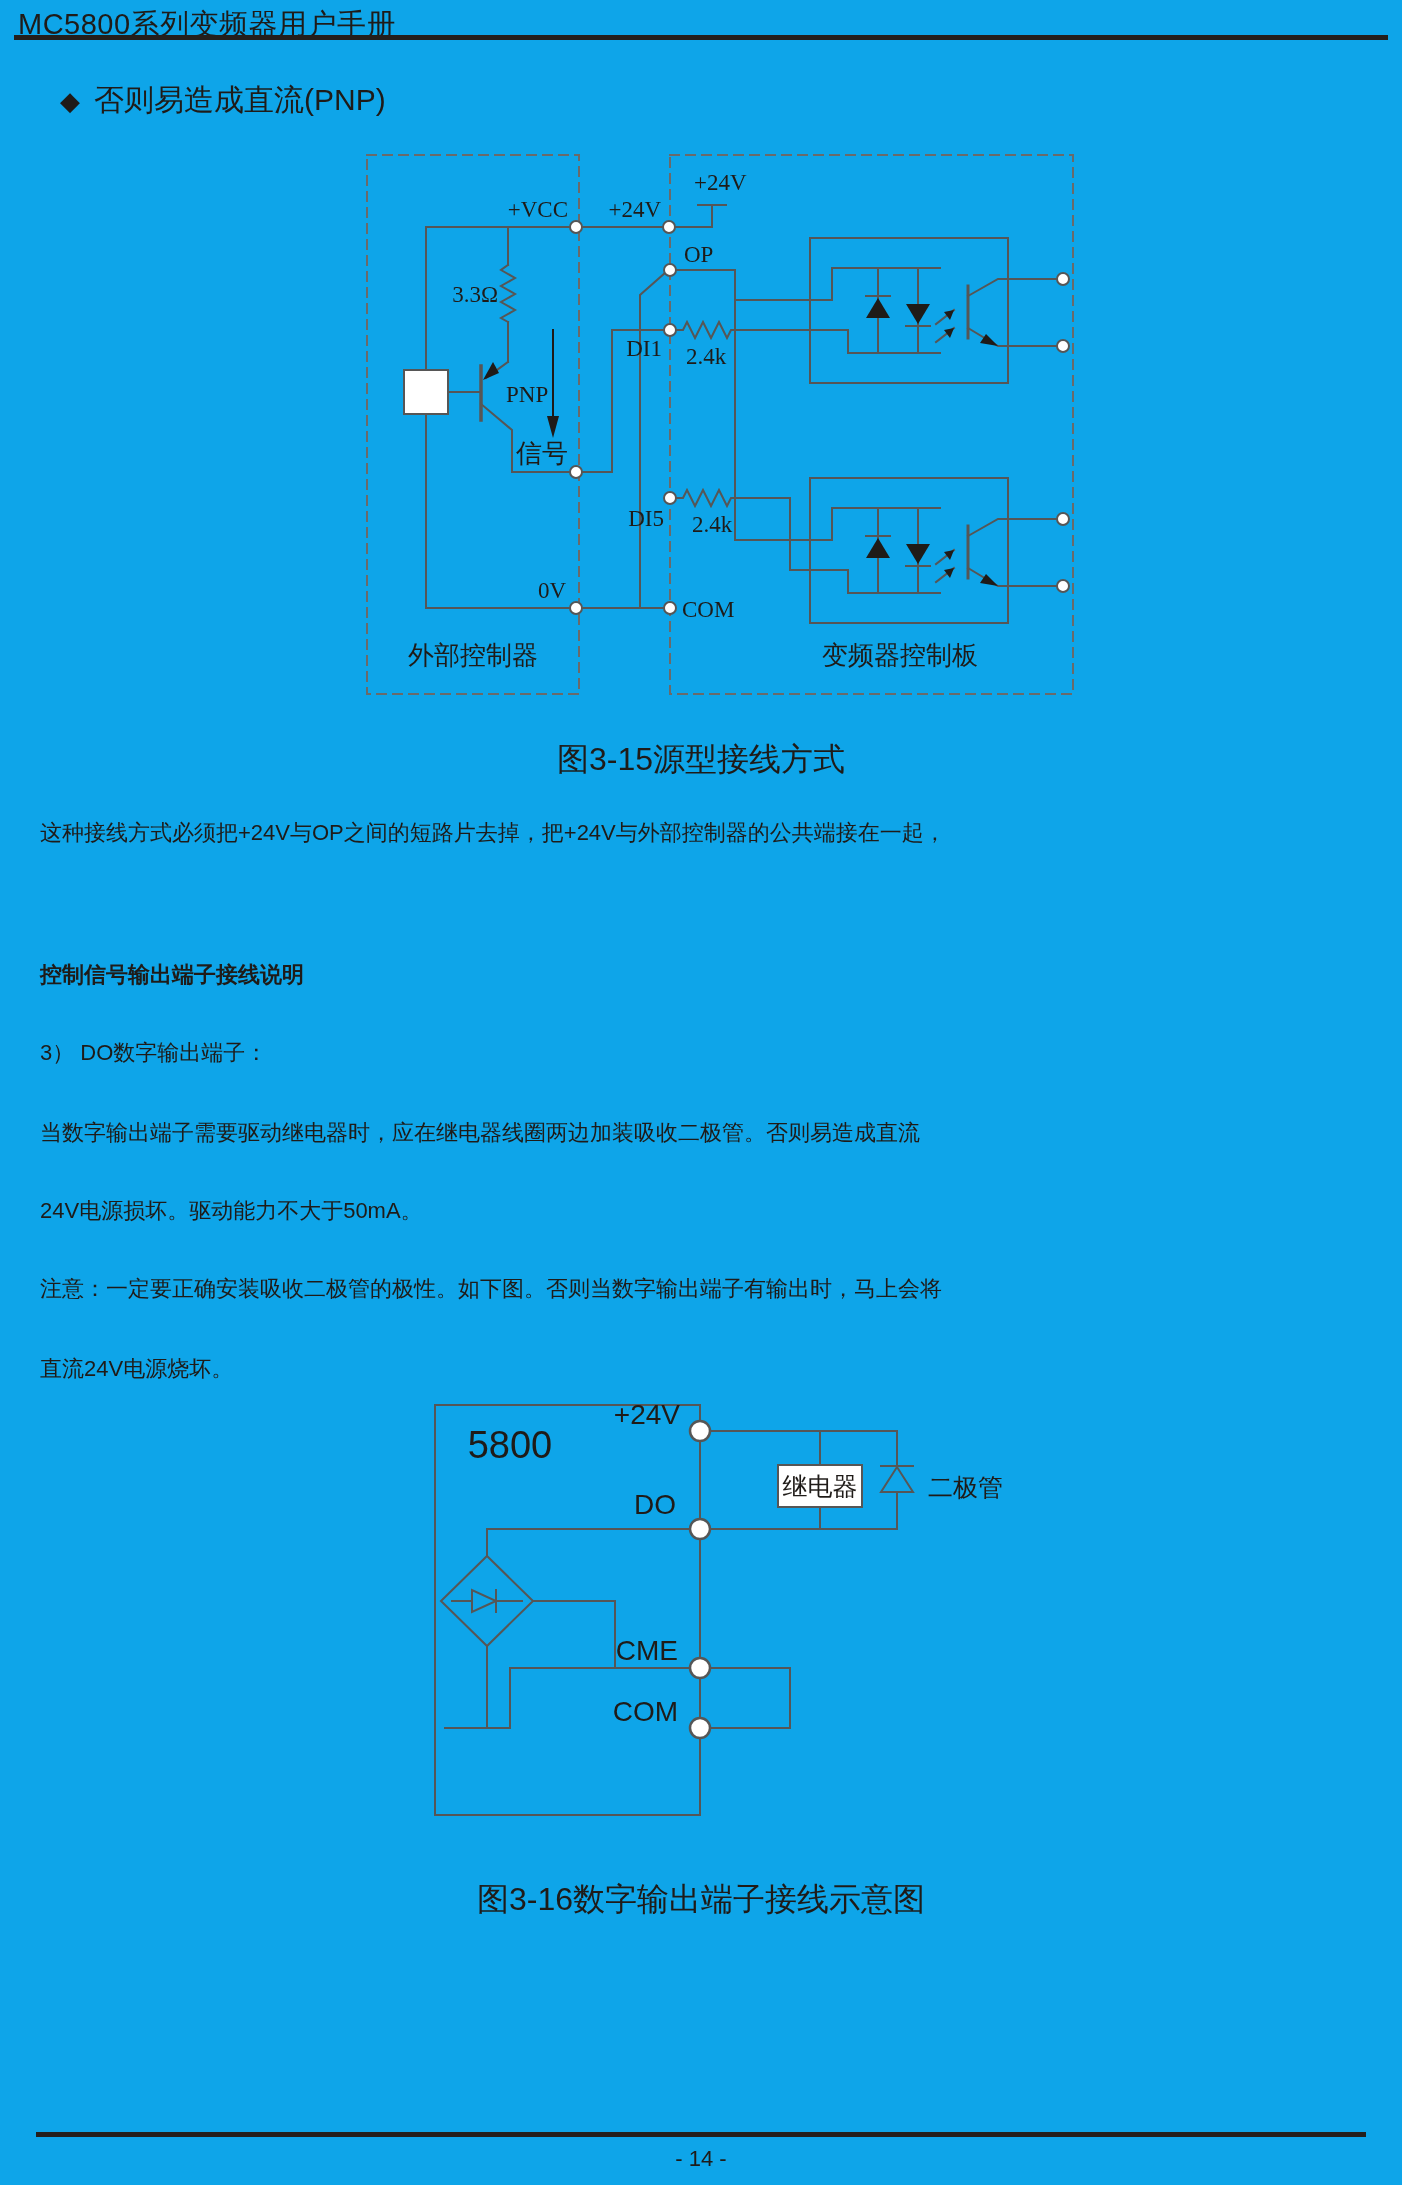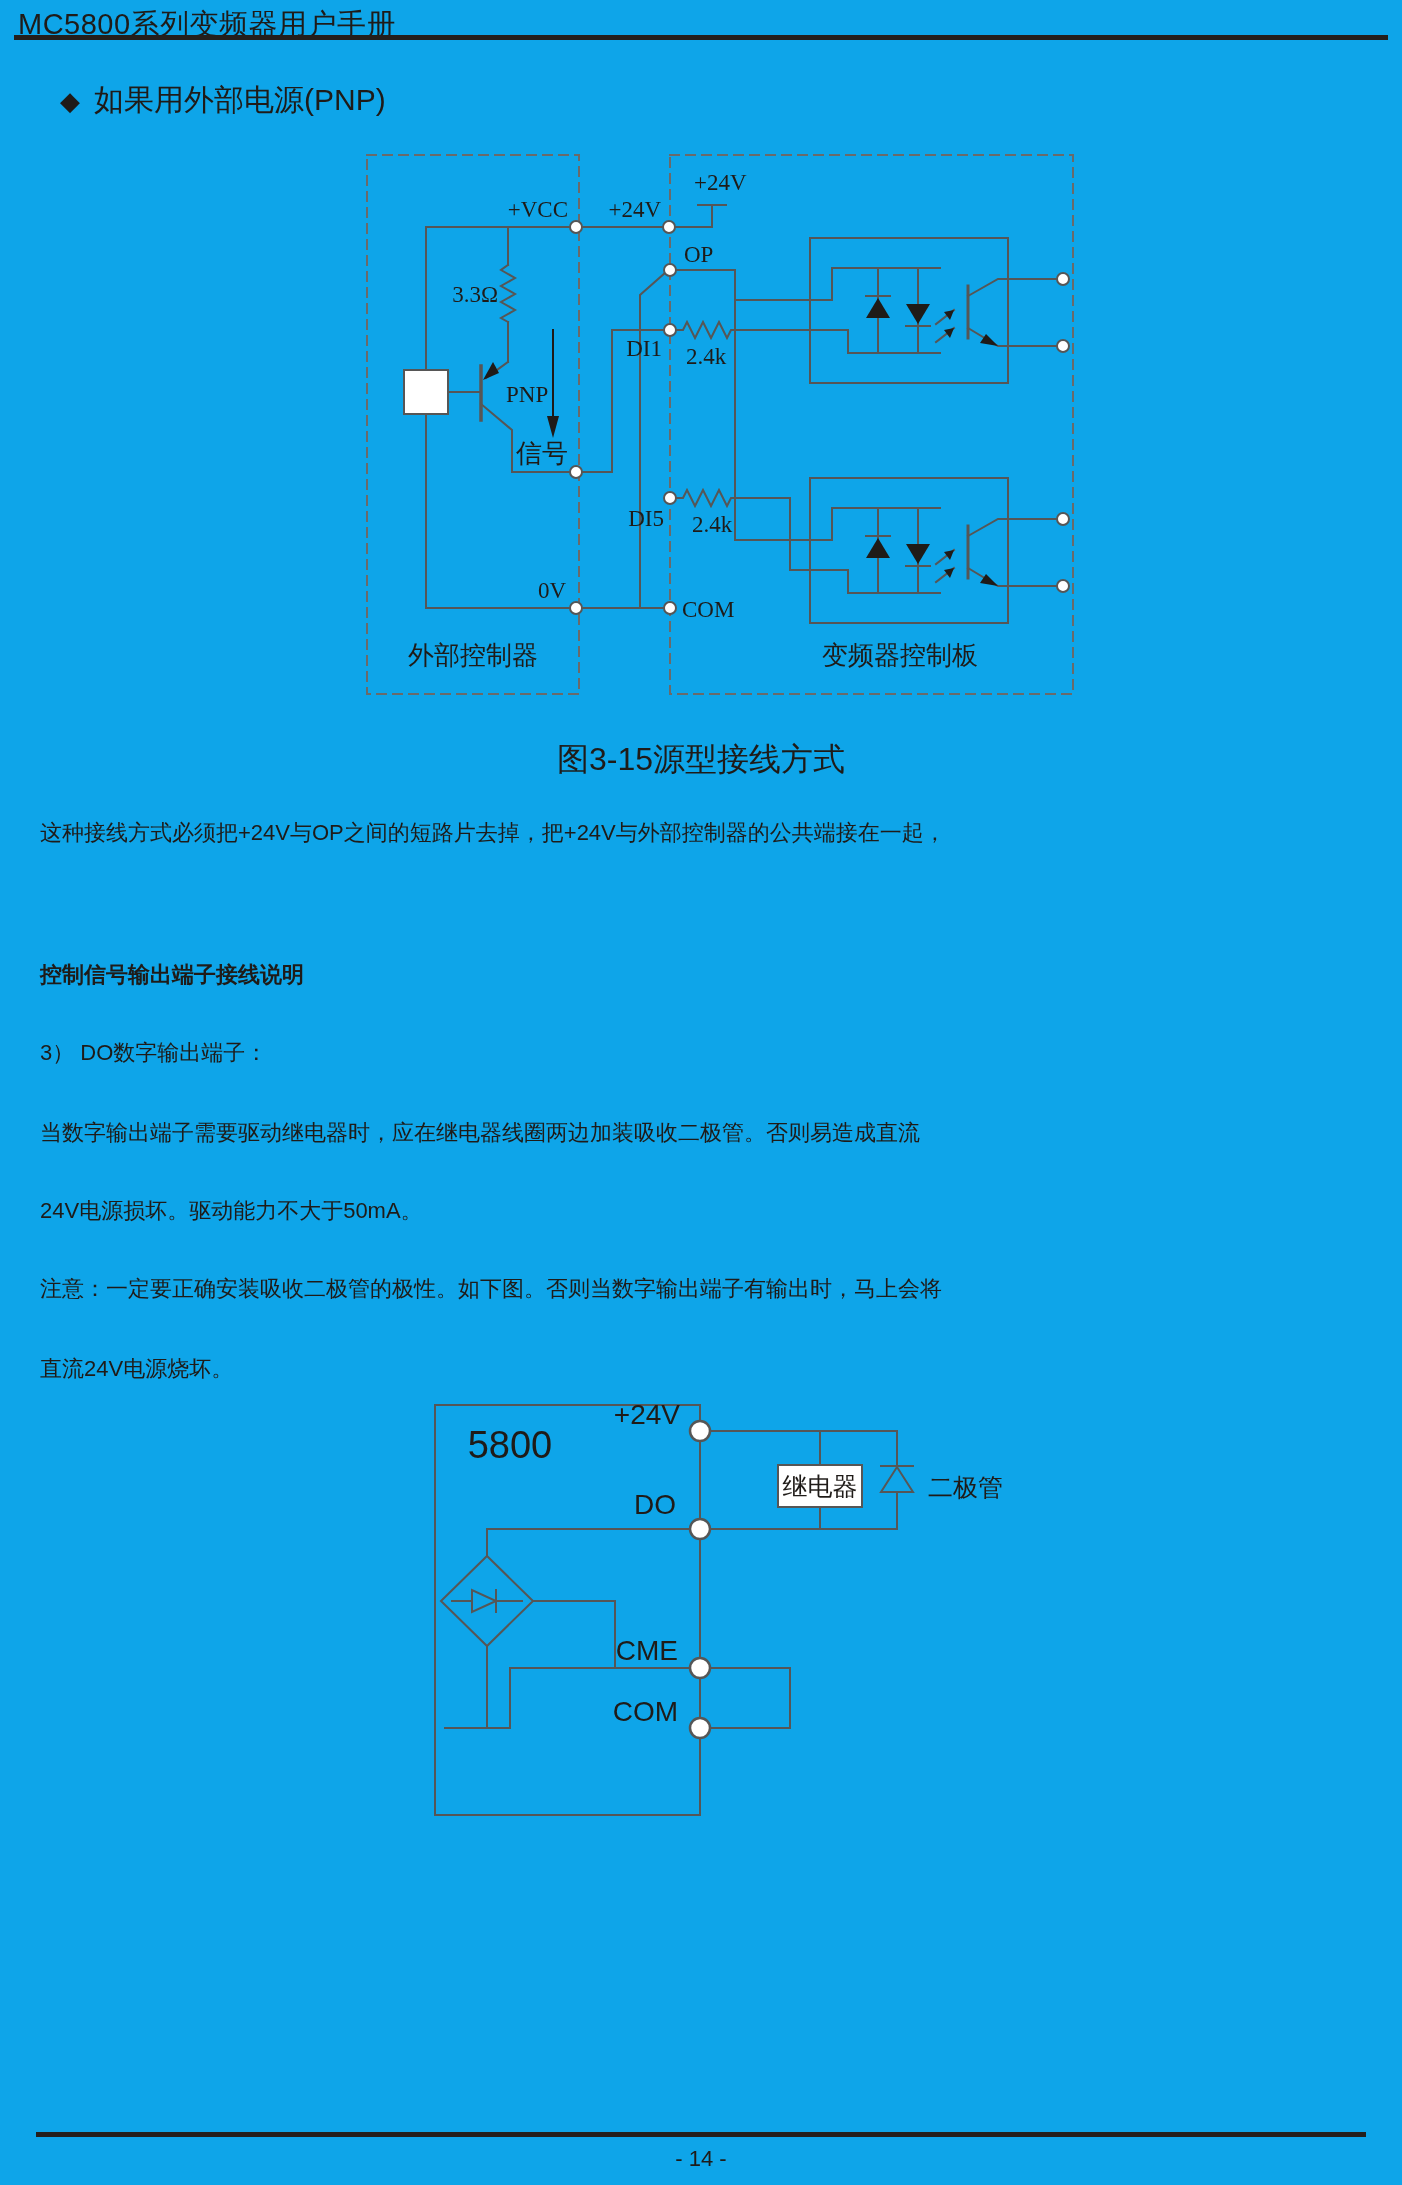--- a/index.html
+++ b/index.html
@@ -43,21 +43,21 @@
   .d2dev{font-family:"Liberation Sans", sans-serif;font-size:38px;}
 </style>
 </head>
 <body>
 
 <div class="page">
 
   <div class="hdr-title">MC5800系列变频器用户手册</div>
   <div class="hdr-rule"></div>
 
-  <div class="section-title"><span class="bullet">◆</span><span>如果用外部电源(PNP)</span></div>
+  <div class="section-title"><span class="bullet">◆</span><span>否则易造成直流(PNP)</span></div>
 
   <svg style="position:absolute;left:340px;top:140px;" width="760" height="560" viewBox="340 140 760 560" fill="none" stroke-linecap="square">
 
     <rect x="367" y="155" width="212" height="539" stroke="#6a6a6a" stroke-width="2" stroke-dasharray="9 7"></rect>
     <rect x="670" y="155" width="403" height="539" stroke="#6a6a6a" stroke-width="2" stroke-dasharray="9 7"></rect>
 
     <g stroke="#565656" stroke-width="2">
       <line x1="426" y1="227" x2="669" y2="227"></line>
       <polyline points="669,227 712,227 712,205"></polyline>
       <line x1="698" y1="205" x2="726" y2="205"></line>
@@ -227,17 +227,18 @@
       <text class="d2dev" x="510" y="1458" text-anchor="middle">5800</text>
       <text class="d2text" x="680" y="1424" text-anchor="end">+24V</text>
       <text class="d2text" x="676" y="1514" text-anchor="end">DO</text>
       <text class="d2text" x="678" y="1660" text-anchor="end">CME</text>
       <text class="d2text" x="678" y="1721" text-anchor="end">COM</text>
       <text class="d2cjk" x="820" y="1495" text-anchor="middle">继电器</text>
       <text class="d2cjk" x="928" y="1496" text-anchor="start">二极管</text>
     </g>
   </svg>
 
+  <div class="cap cap2">图3-16数字输出端子接线示意图</div>
 
   <div class="ftr-rule"></div>
   <div class="ftr-page">- 14 -</div>
 
 </div>
 
 </body></html>

